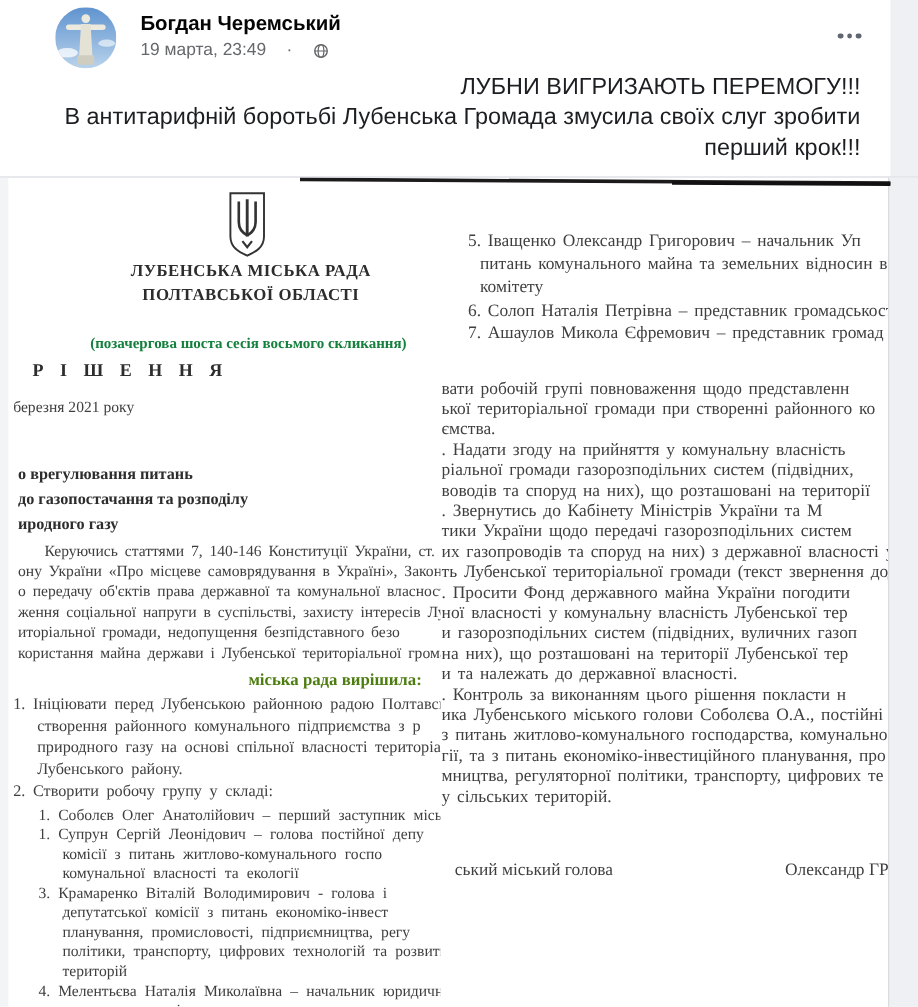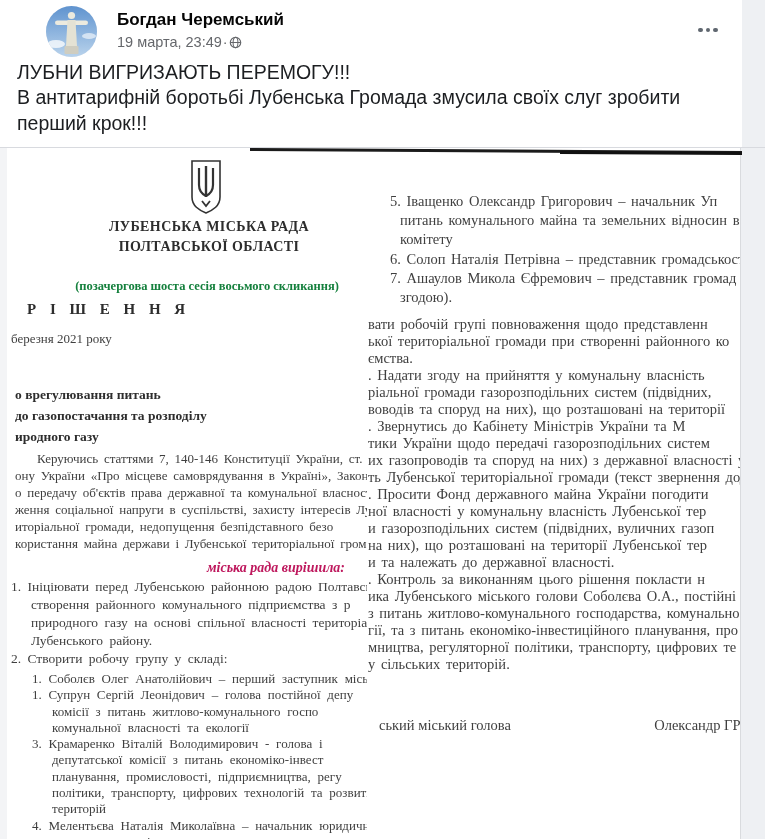--- a/index.html
+++ b/index.html
@@ -14,31 +14,31 @@
   }
   
   .post-header{position:absolute;left:0;top:0;width:742px;height:60px;}
   .avatar{
     position:absolute;left:46px;top:6px;width:51px;height:51px;border-radius:50%;
     overflow:hidden;cursor:pointer;box-shadow:0 0 0 1px rgba(0,0,0,.08) inset;
   }
   .avatar svg{display:block;}
   .hdr-text{position:absolute;left:117px;top:9px;}
   .author{font-size:17px;font-weight:700;color:#050505;line-height:22px;cursor:pointer;}
-  .meta{display:flex;align-items:center;gap:0;margin-top:3px;color:#65676b;font-size:14.5px;cursor:pointer;}
+  .meta{display:flex;align-items:center;gap:16px;margin-top:3px;color:#65676b;font-size:14.5px;cursor:pointer;}
   .meta .sep{margin:0 1px;}
   .menu-btn{
     position:absolute;right:17px;top:18px;width:34px;height:24px;
     display:flex;align-items:center;justify-content:center;gap:3px;cursor:pointer;border-radius:6px;
   }
   .menu-btn .dot{width:4.5px;height:4.5px;border-radius:50%;background:#606770;}
   
   .post-text{
     position:absolute;left:17px;top:60px;width:700px;
-    font-size:19.5px;line-height:25.3px;color:#1c1e21;white-space:pre-line;
+    font-size:19.5px;line-height:25.3px;color:#1c1e21;white-space:pre-line;text-align:right;
   }
   
   .photo{
     position:absolute;left:0;top:147px;width:765px;height:692px;
     background:#ffffff;border-top:1px solid #d8dadf;cursor:pointer;overflow:hidden;
   }
   .strip-left{position:absolute;left:0;top:0;width:7px;height:100%;background:#f3f4f6;}
   .strip-right{position:absolute;left:740px;top:0;width:25px;height:100%;background:#eef0f3;border-left:1px solid #d9dbde;}
   .scan-edge{position:absolute;left:250px;top:0px;width:492px;height:3px;background:#1b1b1b;transform:rotate(.35deg);transform-origin:left center;}
   .scan-edge2{position:absolute;left:560px;top:3px;width:182px;height:2.5px;background:#111;transform:rotate(.3deg);transform-origin:left center;}
@@ -52,21 +52,21 @@
   .org{position:absolute;left:20px;top:66px;width:360px;text-align:center;
        font-weight:700;font-size:14px;line-height:20px;color:#2d2d2d;letter-spacing:.4px;}
   .session{position:absolute;left:20px;top:128px;width:360px;text-align:center;
        font-weight:700;font-size:12.5px;color:#15803d;}
   .doctype{position:absolute;left:20px;top:150px;width:360px;
        font-weight:700;font-size:15px;letter-spacing:5px;color:#2d2d2d;}
   .dateline{position:absolute;left:4px;top:180px;font-size:13px;}
   .subject{position:absolute;left:4px;top:233px;font-weight:700;font-size:13.5px;line-height:21px;color:#2d2d2d;}
   .preamble{position:absolute;left:4px;top:299px;font-size:13px;line-height:17px;word-spacing:2.5px;width:380px;}
   .preamble .ind-first{text-indent:26px;}
-  .decided{position:absolute;left:200px;top:409px;font-weight:700;font-size:14px;color:#be185d;font-style:italic;}
+  .decided{position:absolute;left:200px;top:409px;font-weight:700;font-size:14px;color:#4d7c0f;}
   .lista{position:absolute;left:0;top:427px;font-size:13.5px;line-height:18px;word-spacing:3px;width:380px;}
   .listb{position:absolute;left:0;top:520px;font-size:13px;line-height:16.3px;word-spacing:3.5px;width:380px;}
   .lpage .ind-0{padding-left:4px;}
   .lpage .ind-1{padding-left:24px;}
   .lpage .ind-2{padding-left:25px;}
   .lpage .ind-3{padding-left:45px;}
 
   .rlist{position:absolute;left:0;top:41px;font-size:14.5px;line-height:19.2px;word-spacing:2px;width:380px;}
   .rpars{position:absolute;left:0;top:165px;font-size:14.5px;line-height:17px;word-spacing:2px;width:380px;}
   .rpage .ind-0{padding-left:0;}
@@ -177,21 +177,20 @@
       </div>
   </div>
 
   <div class="rpage doc">
     <div class="rlist">
         <div class="dline ind-1">5. Іващенко Олександр Григорович – начальник Уп</div>
         <div class="dline ind-2">питань комунального майна та земельних відносин в</div>
         <div class="dline ind-2">комітету</div>
         <div class="dline ind-1">6. Солоп Наталія Петрівна – представник громадськості (</div>
         <div class="dline ind-1">7. Ашаулов Микола Єфремович – представник громад</div>
-        <div class="dline ind-2">згодою).</div>
       </div>
     <div class="rpars">
         <div class="dline ind-0">вати робочій групі повноваження щодо представленн</div>
         <div class="dline ind-0">ької територіальної громади при створенні районного ко</div>
         <div class="dline ind-0">ємства.</div>
         <div class="dline ind-0">. Надати згоду на прийняття у комунальну власність</div>
         <div class="dline ind-0">ріальної громади газорозподільних систем (підвідних,</div>
         <div class="dline ind-0">воводів та споруд на них), що розташовані на території</div>
         <div class="dline ind-0">. Звернутись до Кабінету Міністрів України та М</div>
         <div class="dline ind-0">тики України щодо передачі газорозподільних систем</div>

